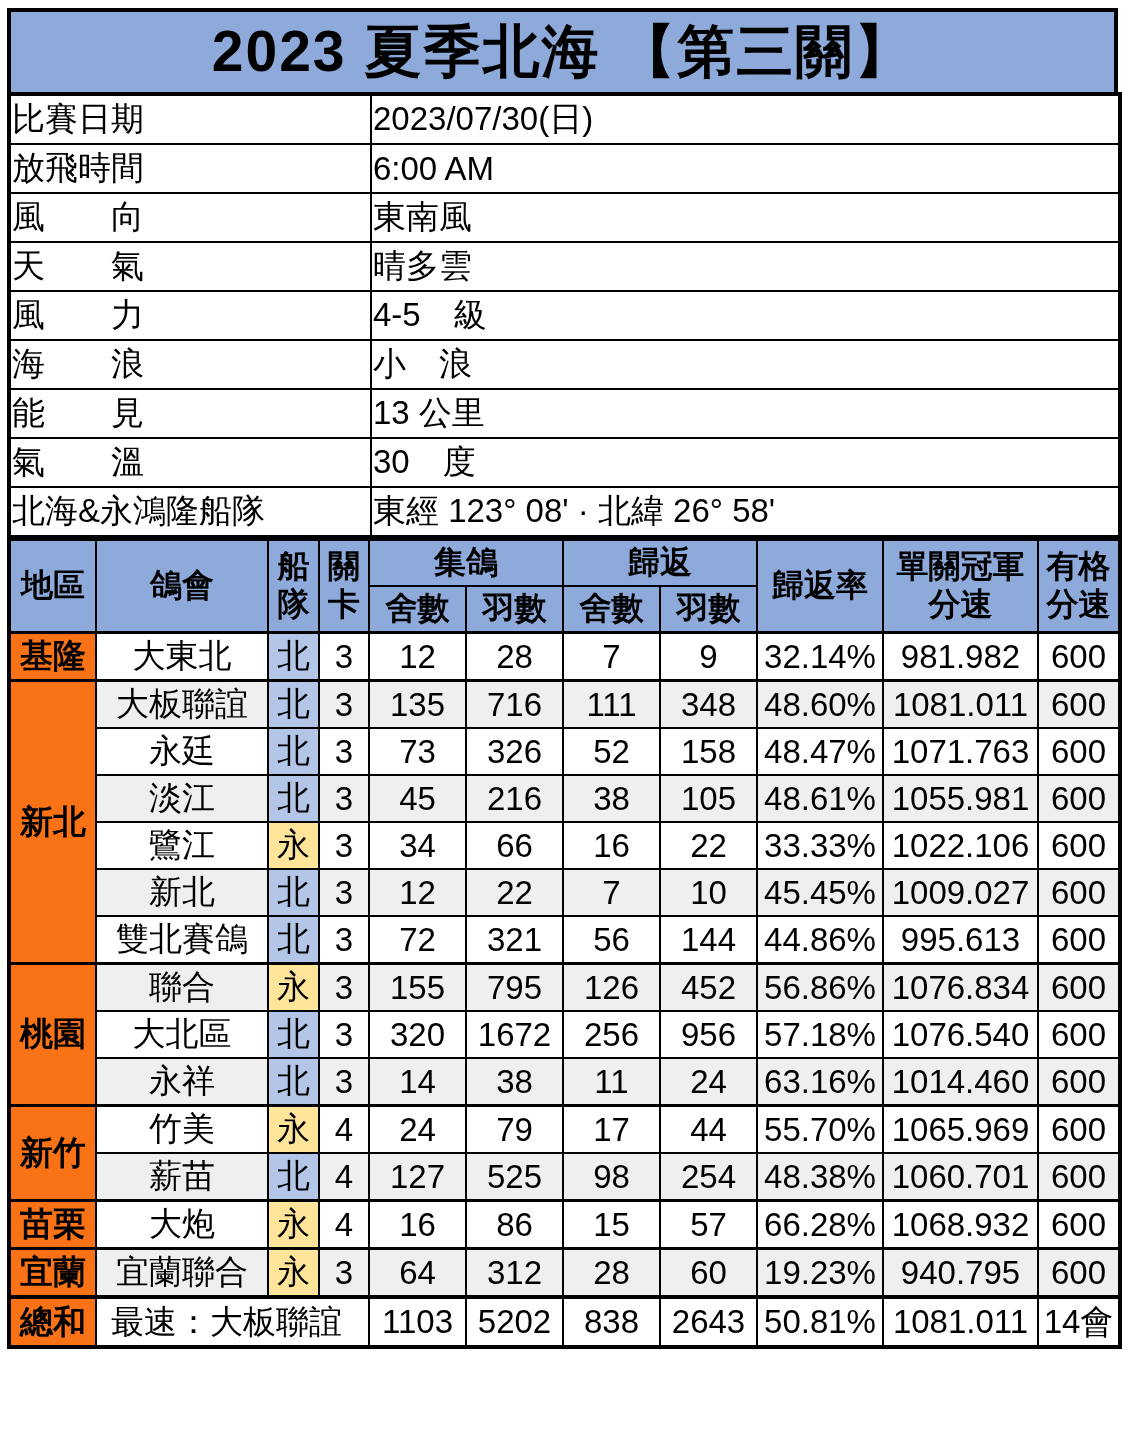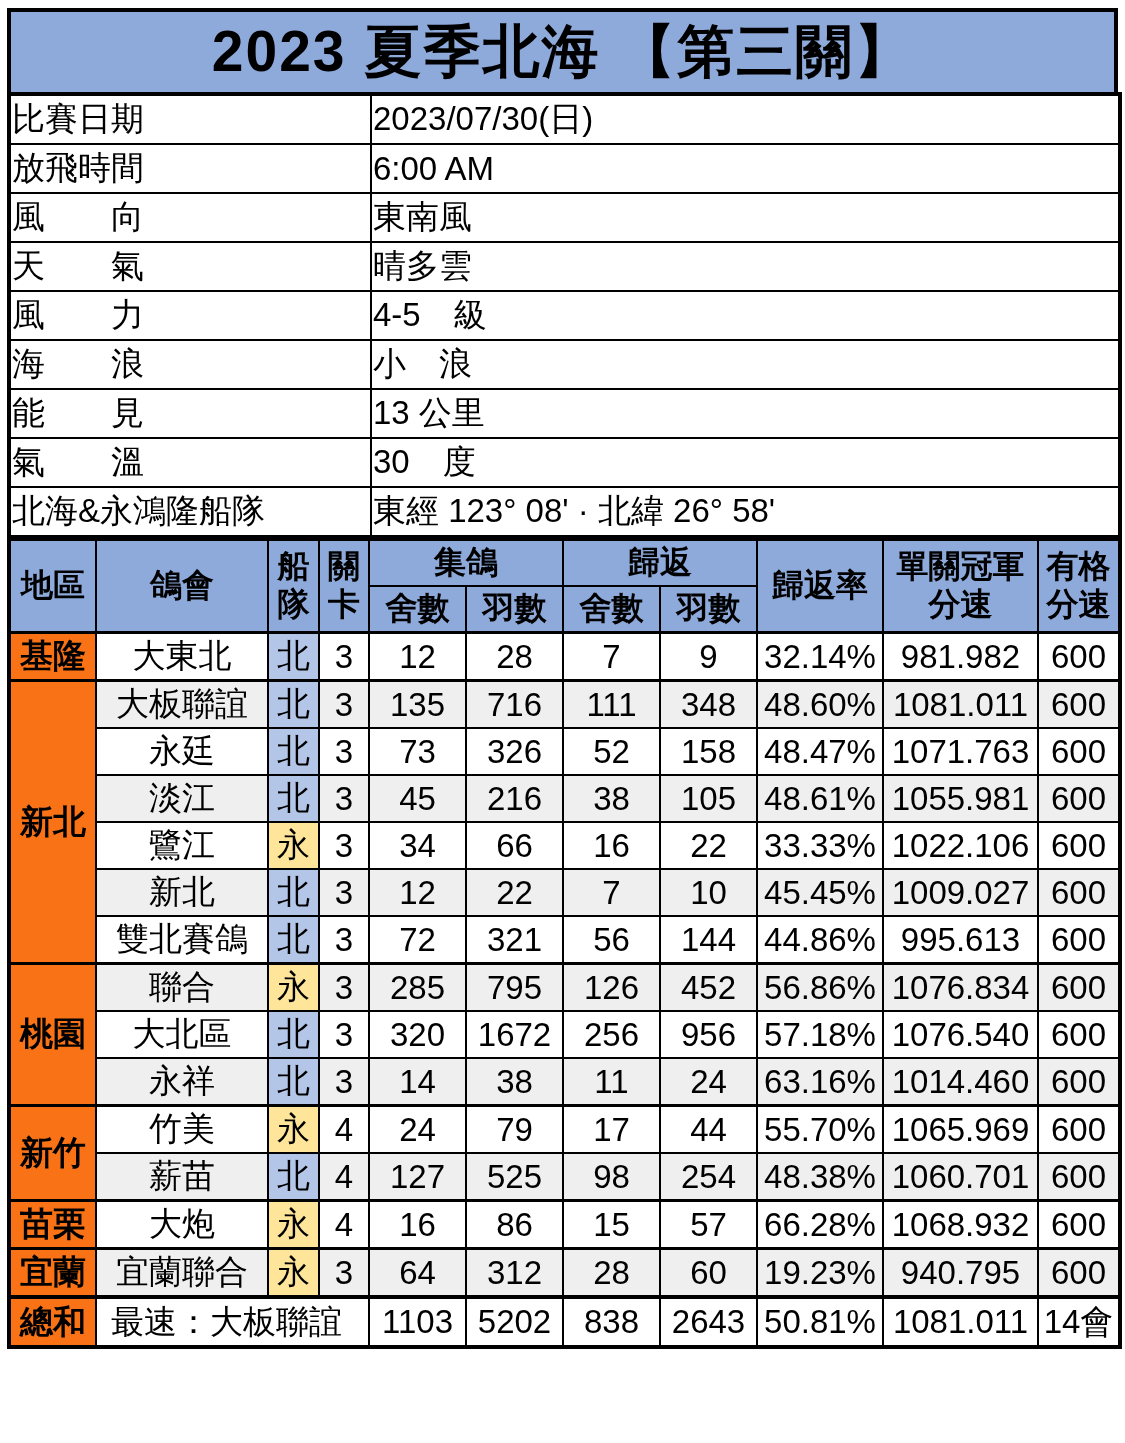--- a/index.html
+++ b/index.html
@@ -215,21 +215,21 @@
         <td>144</td>
         <td>44.86%</td>
         <td>995.613</td>
         <td>600</td>
       </tr>
       <tr class="grp">
         <td class="rg" rowspan="3">桃園</td>
         <td>聯合</td>
         <td class="fleet fleet-y">永</td>
         <td>3</td>
-        <td>285</td>
+        <td>155</td>
         <td>795</td>
         <td>126</td>
         <td>452</td>
         <td>56.86%</td>
         <td>1076.834</td>
         <td>600</td>
       </tr>
       <tr>
         <td>大北區</td>
         <td class="fleet fleet-n">北</td>

